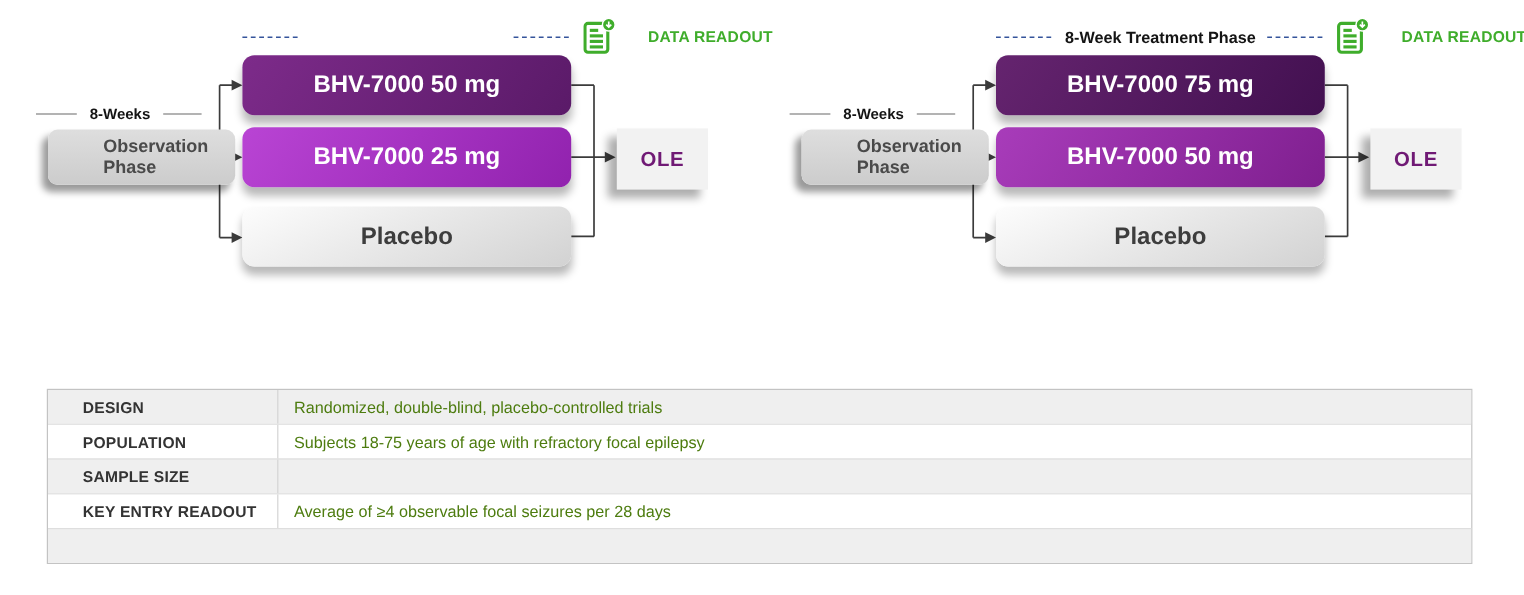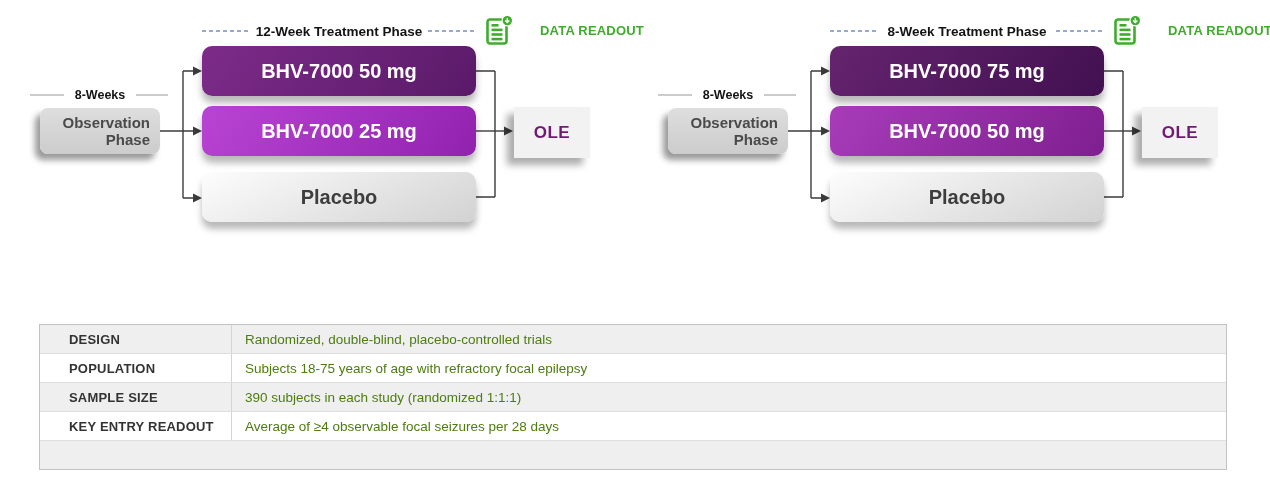--- a/index.html
+++ b/index.html
@@ -20,22 +20,22 @@
   .readout-text{margin-left:6px;font-size:13px;font-weight:bold;color:#3FAD2B;letter-spacing:.2px;white-space:nowrap;}
 
   .weeks-label{
     position:absolute;left:40px;top:88px;width:120px;text-align:center;
     font-size:12.5px;font-weight:bold;color:#141414;
   }
   .obs-box{
     position:absolute;left:40px;top:108px;width:120px;height:46px;border-radius:8px;
     background:linear-gradient(to bottom,#dedede,#cccccc);
     box-shadow:-5px 6px 6px rgba(0,0,0,.40);
-    display:flex;align-items:center;justify-content:center;text-align:right;
-    font-size:15px;font-weight:bold;color:#4a4a4a;line-height:1.15;
+    display:flex;align-items:center;justify-content:center;text-align:left;
+    font-size:15px;font-weight:bold;color:#4a4a4a;line-height:1.15;padding-left:36px;
   }
   .obs-box span{display:block;width:100px;}
 
   .arm{
     position:absolute;left:202px;width:274px;height:50px;border-radius:10px;
     display:flex;align-items:center;justify-content:center;
     font-size:20px;font-weight:bold;color:#ffffff;
     box-shadow:0 7px 7px rgba(0,0,0,.28);
   }
   .arm1{top:46px;} .arm2{top:106px;} .arm3{top:172px;}
@@ -81,21 +81,20 @@
     <path d="M183 71 H194 M183 198 H194" stroke="#3B3B3B" stroke-width="1.4" fill="none"></path>
     <polygon points="202,71 193,66.5 193,75.5" fill="#3B3B3B"></polygon>
     <polygon points="202,131 193,126.5 193,135.5" fill="#3B3B3B"></polygon>
     <polygon points="202,198 193,193.5 193,202.5" fill="#3B3B3B"></polygon>
 
     <path d="M476 71 H495 M476 197 H495 M495 71 V197" stroke="#3B3B3B" stroke-width="1.4" fill="none"></path>
     <path d="M476 131 H505" stroke="#3B3B3B" stroke-width="1.4" fill="none"></path>
     <polygon points="513,131 504,126.5 504,135.5" fill="#3B3B3B"></polygon>
   </svg>
 
-  <div class="phase-label">12-Week Treatment Phase</div>
 
   <div class="readout">
     <svg width="27" height="31" viewBox="0 0 27 31">
       <rect x="1.5" y="4.5" width="19" height="24" rx="2.5" fill="#ffffff" stroke="#3FAD2B" stroke-width="2.6"></rect>
       <rect x="5.5" y="9" width="7" height="2.6" fill="#3FAD2B"></rect>
       <rect x="5.5" y="13.6" width="11" height="2.6" fill="#3FAD2B"></rect>
       <rect x="5.5" y="18.2" width="11" height="2.6" fill="#3FAD2B"></rect>
       <rect x="5.5" y="22.8" width="11" height="2.6" fill="#3FAD2B"></rect>
       <circle cx="21.3" cy="5.6" r="5.3" fill="#3FAD2B" stroke="#ffffff" stroke-width="1.2"></circle>
       <path d="M21.3 2.9 V7.3 M19.2 5.5 L21.3 7.6 L23.4 5.5" stroke="#ffffff" stroke-width="1.4" fill="none"></path>
@@ -164,21 +163,20 @@
   <div class="trow">
     <div class="tlabel">DESIGN</div>
     <div class="tvalue">Randomized, double-blind, placebo-controlled trials</div>
   </div>
   <div class="trow">
     <div class="tlabel">POPULATION</div>
     <div class="tvalue">Subjects 18-75 years of age with refractory focal epilepsy</div>
   </div>
   <div class="trow">
     <div class="tlabel">SAMPLE SIZE</div>
-    <div class="tvalue">390 subjects in each study (randomized 1:1:1)</div>
   </div>
   <div class="trow">
     <div class="tlabel">KEY ENTRY READOUT</div>
     <div class="tvalue">Average of ≥4 observable focal seizures per 28 days</div>
   </div>
   <div class="trow">
   </div>
 </div>
 
 </body></html>

